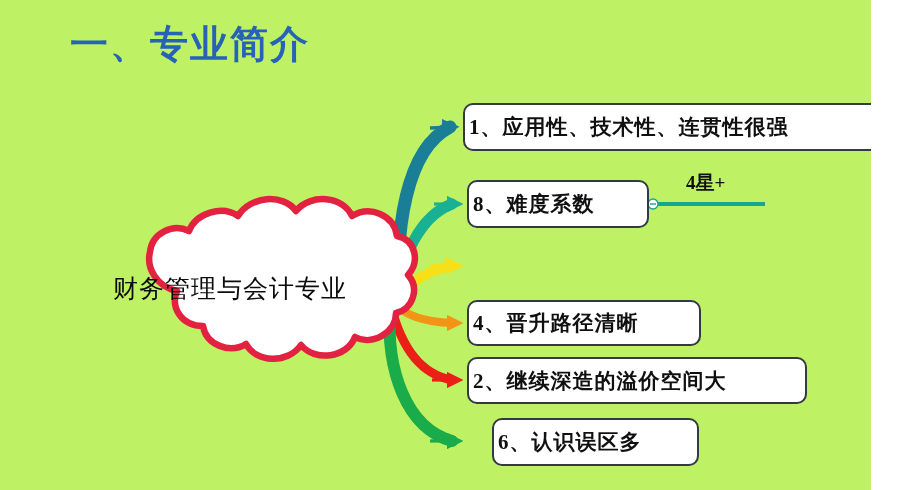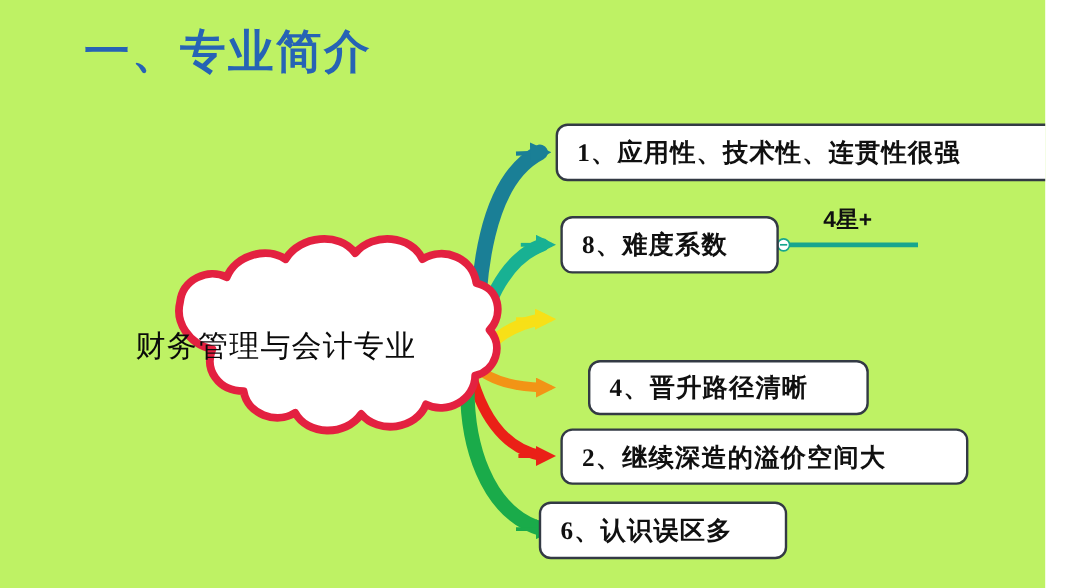--- a/index.html
+++ b/index.html
@@ -36,21 +36,21 @@
   }
   .node-box {
     position: absolute;
     box-sizing: border-box;
     background: #ffffff;
     border: 2.5px solid #333a44;
     border-radius: 10px;
     display: flex;
     align-items: center;
     justify-content: flex-start;
-    padding: 0 14px 0 16px;
+    padding: 0 14px 0 4px;
     white-space: nowrap;
   }
   .node-label {
     font-family: "Liberation Serif", "DejaVu Serif", serif;
     font-size: 21px;
     font-weight: bold;
     color: #101010;
     letter-spacing: 1px;
   }
   #central-node-text {
@@ -63,21 +63,21 @@
     font-size: 25px;
     font-weight: normal;
     color: #0b0b0b;
     letter-spacing: 1px;
     white-space: nowrap;
   }
   #rating-label {
     position: absolute;
     left: 686px;
     top: 170px;
-    font-family: Liberation Sans, sans-serif;
+    font-family: Liberation Serif, serif;
     font-size: 19px;
     font-weight: bold;
     color: #101010;
     white-space: nowrap;
     text-align: right;
   }
 </style>
 </head>
 <body>
 
@@ -165,27 +165,27 @@
 
   <div class="node-box" style="left:463px; top:103px; width:418px; height:48px;">
     <span class="node-label">1、应用性、技术性、连贯性很强</span>
   </div>
 
   <div class="node-box" style="left:467px; top:180px; width:182px; height:48px;">
     <span class="node-label">8、难度系数</span>
   </div>
 
 
-  <div class="node-box" style="left:490px; top:300px; width:234px; height:46px;">
+  <div class="node-box" style="left:467px; top:300px; width:234px; height:46px;">
     <span class="node-label">4、晋升路径清晰</span>
   </div>
 
   <div class="node-box" style="left:467px; top:357px; width:340px; height:47px;">
     <span class="node-label">2、继续深造的溢价空间大</span>
   </div>
 
-  <div class="node-box" style="left:449px; top:418px; width:207px; height:48px;">
+  <div class="node-box" style="left:492px; top:418px; width:207px; height:48px;">
     <span class="node-label">6、认识误区多</span>
   </div>
 
   <div id="rating-label">4星+</div>
 
 </div>
 
 </body></html>

